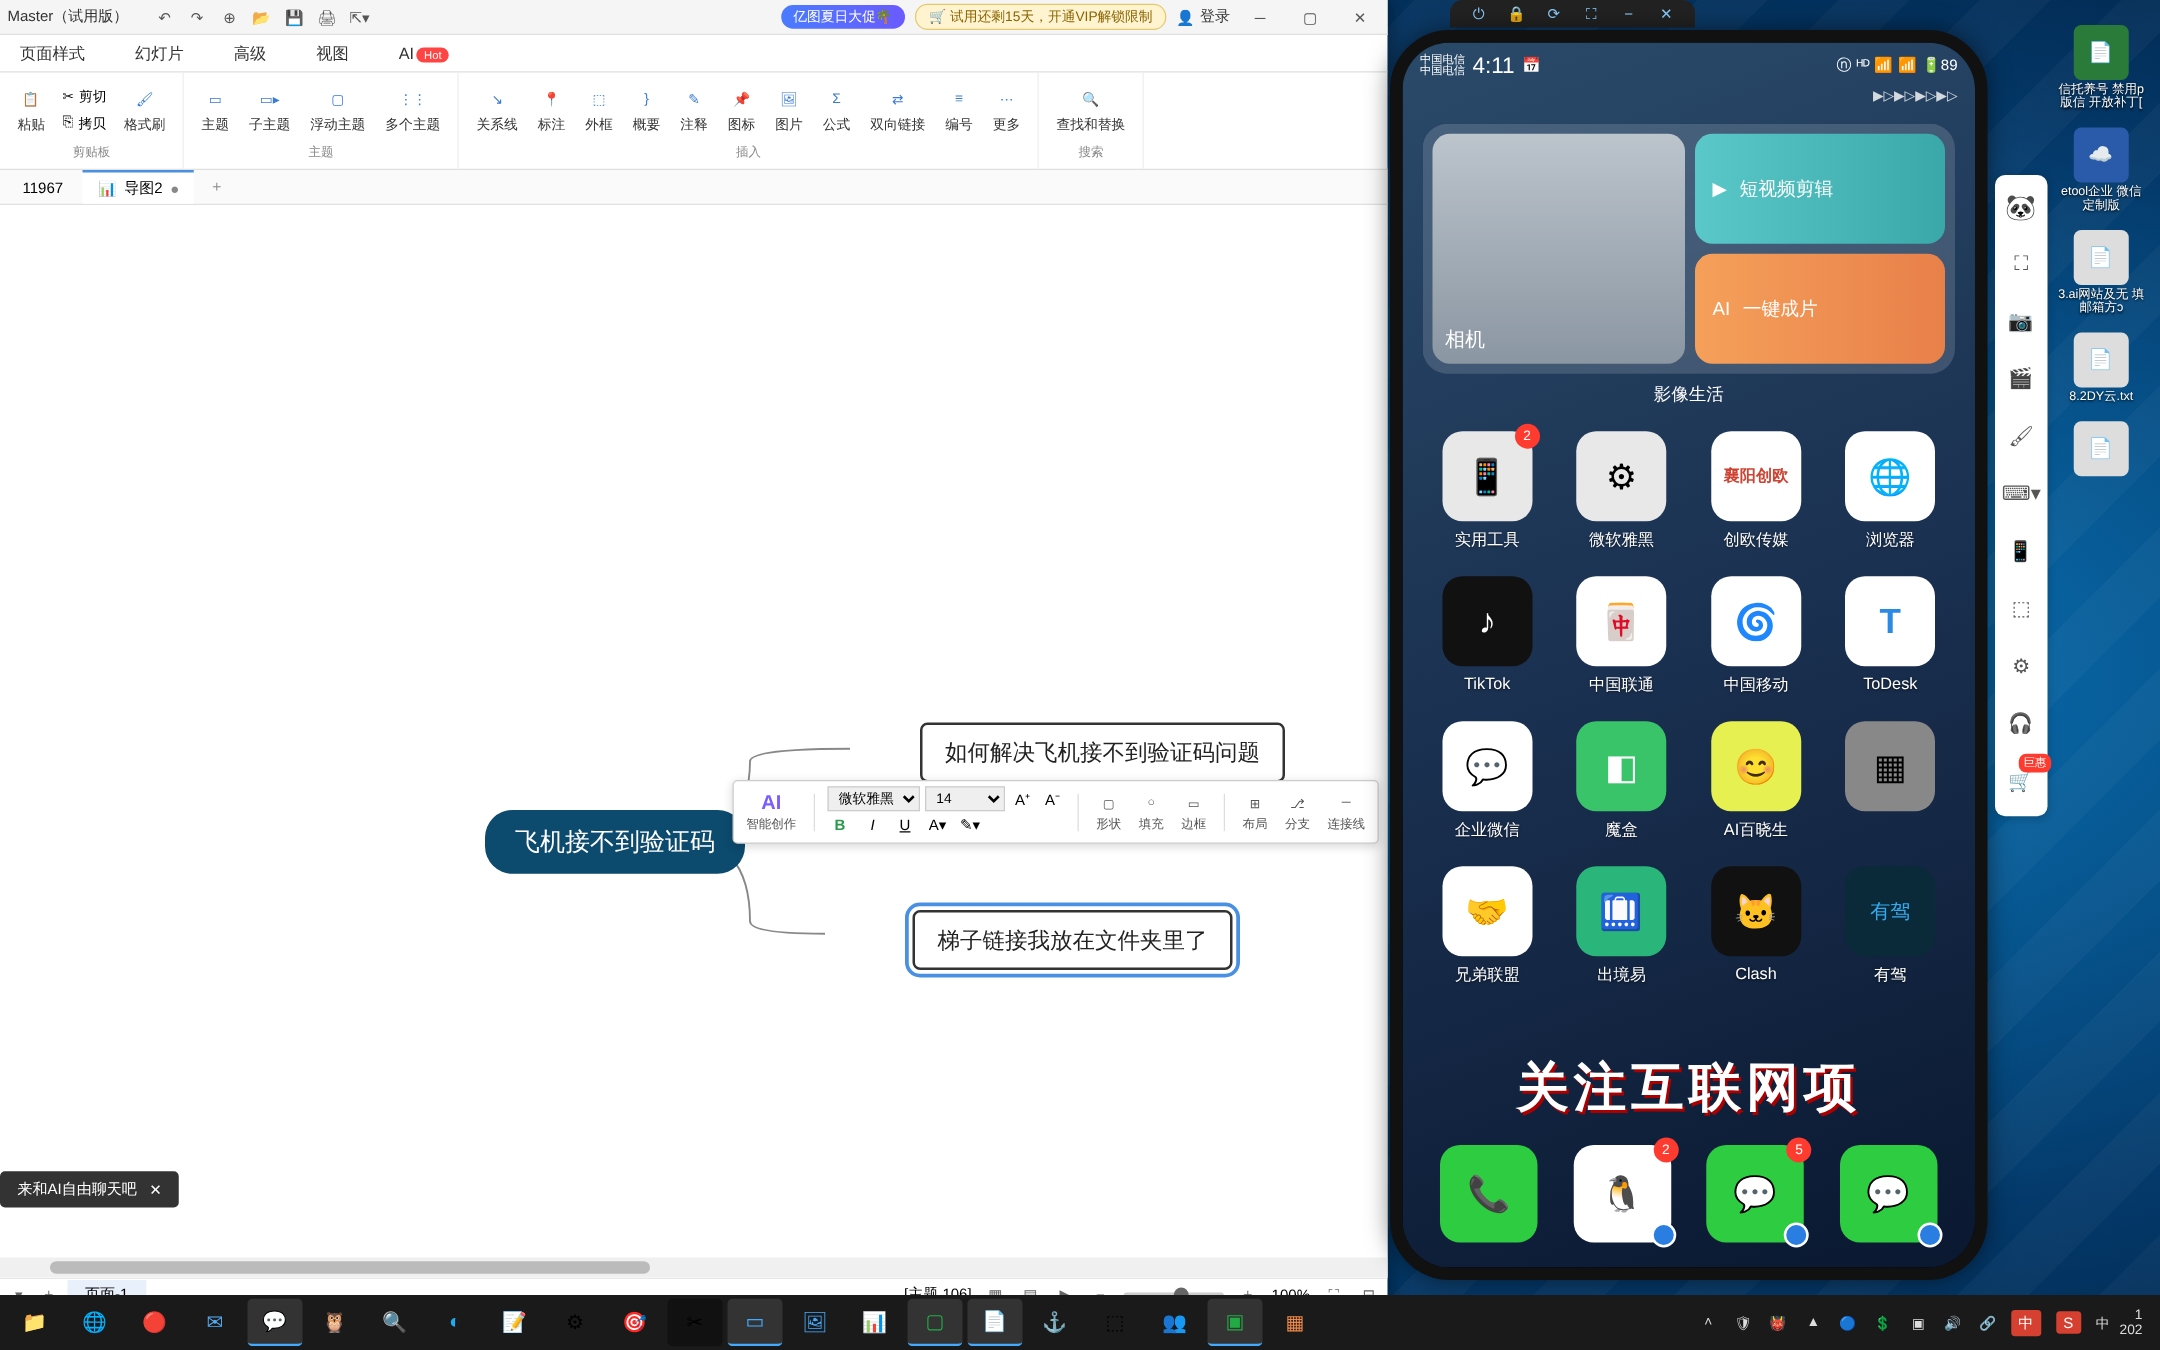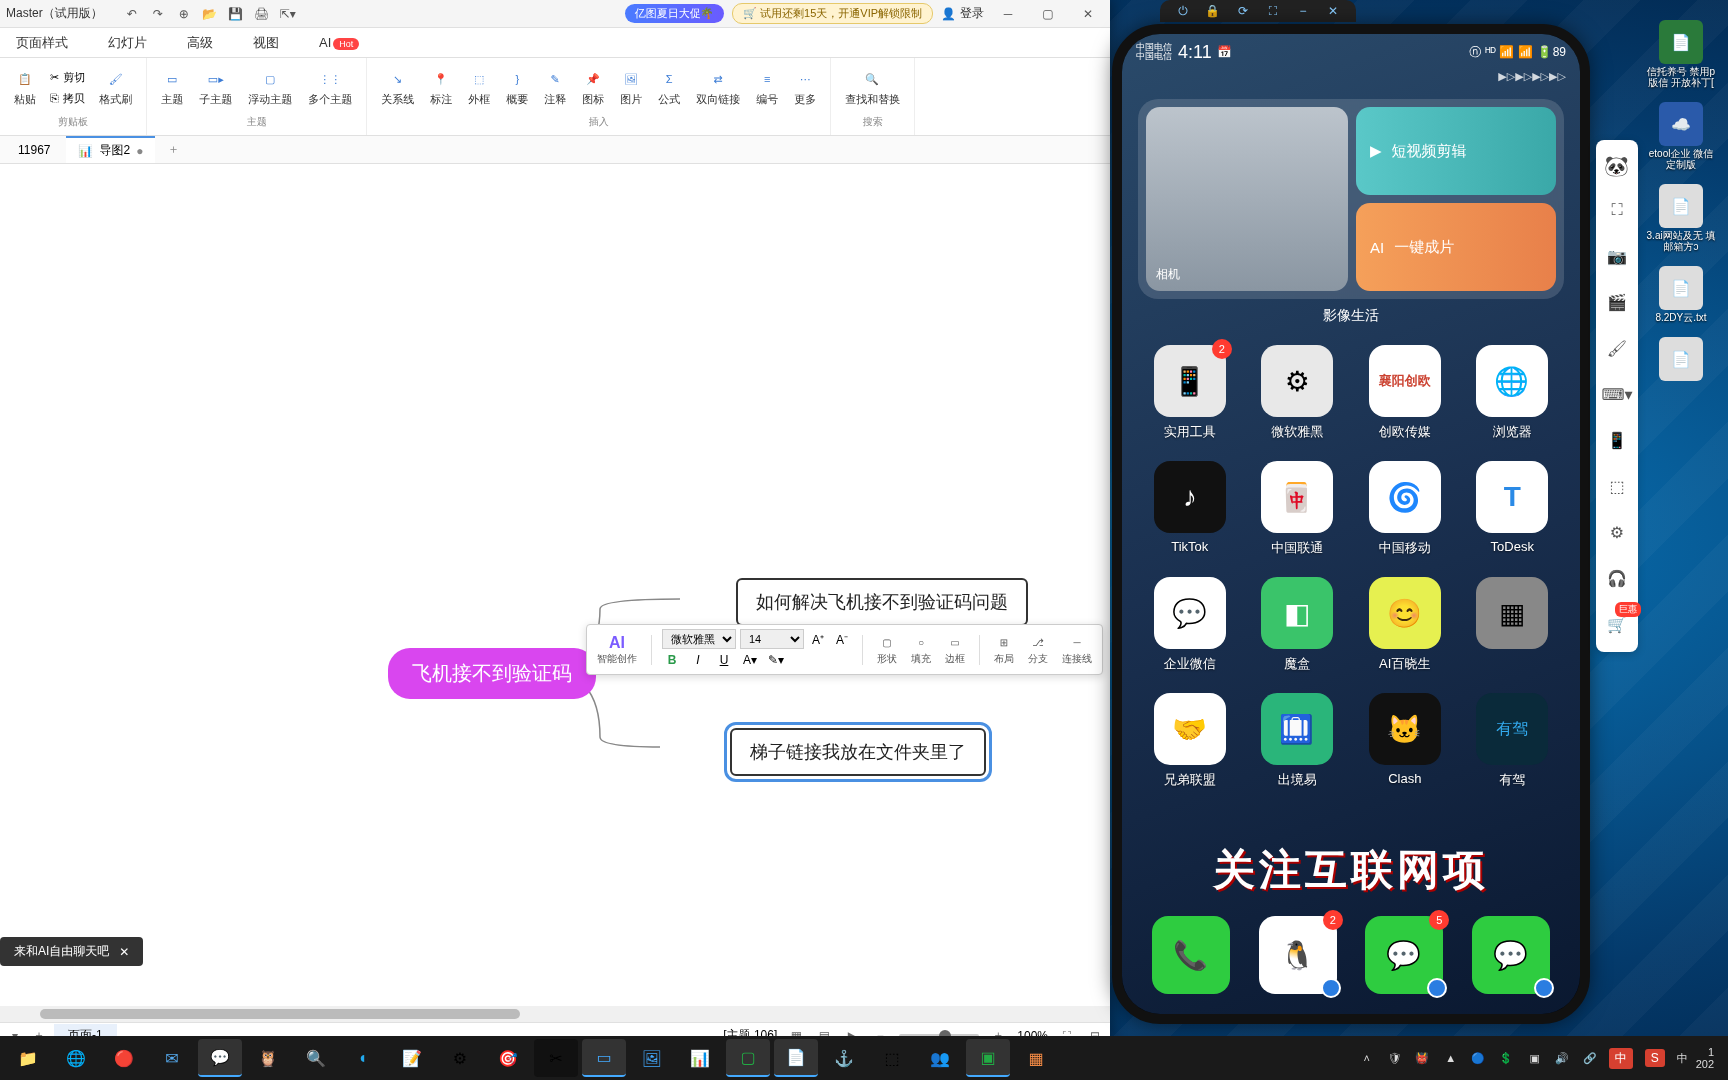--- a/index.html
+++ b/index.html
@@ -41,21 +41,21 @@
 
 .doc-tabs { height: 28px; display: flex; align-items: center; padding: 0 6px; gap: 4px; border-bottom: 1px solid #e0e0e0; background: #fafafa; font-size: 12px; }
 .doc-tab { padding: 4px 12px; display: flex; align-items: center; gap: 6px; cursor: pointer; }
 .doc-tab.active { background: #fff; border-top: 2px solid #4a90e2; }
 .close-dot { color: #888; }
 .add-tab { padding: 4px 8px; color: #888; cursor: pointer; }
 
 
 .canvas { flex: 1; background: #fff; position: relative; overflow: hidden; }
 .mind-node { position: absolute; border-radius: 22px; padding: 12px 24px; font-size: 20px; font-weight: 500; }
-.mind-root { background: #d946ef; color: #fff; }
+.mind-root { background: #0c4a6e; color: #fff; }
 .mind-child { background: #fff; border: 2px solid #333; color: #222; border-radius: 6px; padding: 10px 18px; font-size: 18px; }
 .mind-child.selected { outline: 3px solid #4a90e2; outline-offset: 3px; }
 
 
 .float-tb { position: absolute; background: #fff; border: 1px solid #ccc; border-radius: 4px; box-shadow: 0 2px 8px rgba(0,0,0,0.15); display: flex; align-items: center; padding: 4px 6px; gap: 6px; }
 .float-tb .sep { width: 1px; height: 30px; background: #ddd; margin: 0 4px; }
 .ft-btn { display: flex; flex-direction: column; align-items: center; font-size: 10px; color: #555; padding: 2px 4px; cursor: pointer; }
 .ft-icon { width: 20px; height: 18px; display: flex; align-items: center; justify-content: center; }
 .ai-icon { color: #7b5cff; font-weight: 700; font-size: 16px; }
 .font-sel { border: 1px solid #ccc; font-size: 11px; padding: 2px 4px; }
@@ -79,21 +79,21 @@
 
 .phone-frame { position: absolute; left: 1112px; top: 24px; width: 478px; height: 1000px; border-radius: 48px; border: 10px solid #111; background: #000; box-shadow: 0 0 20px rgba(0,0,0,0.5); overflow: hidden; }
 .phone-top-btn { width: 18px; height: 18px; color: #8cf; display: flex; align-items: center; justify-content: center; font-size: 12px; }
 .phone-screen { position: absolute; inset: 0; background: linear-gradient(160deg,#2a4a6a 0%, #1a3050 50%, #0a1830 100%); }
 .phone-status { height: 36px; display: flex; align-items: center; padding: 0 14px; color: #fff; font-size: 12px; gap: 6px; }
 .phone-status-right { margin-left: auto; display: flex; gap: 4px; align-items: center; }
 .phone-triangles { display: flex; gap: 4px; padding: 0 14px 8px; color: rgba(255,255,255,0.8); font-size: 11px; justify-content: flex-end; }
 
 .phone-widget { margin: 8px 16px; height: 200px; border-radius: 20px; background: rgba(255,255,255,0.15); display: flex; gap: 8px; padding: 8px; backdrop-filter: blur(6px); }
 .widget-left { flex: 1; border-radius: 14px; background: linear-gradient(#bcc4cc,#8a96a2); position: relative; }
-.widget-left-label { position: absolute; bottom: 8px; left: 10px; color: #fff; font-size: 12px; }
+.widget-left-label { position: absolute; bottom: 8px; left: 10px; color: #fff; font-size: 16px; }
 .widget-right { width: 200px; display: flex; flex-direction: column; gap: 8px; }
 .widget-btn { flex: 1; border-radius: 14px; display: flex; align-items: center; gap: 10px; padding: 0 14px; color: #fff; font-size: 15px; }
 .widget-btn.teal { background: linear-gradient(90deg,#5ac8c8,#3aa8a8); }
 .widget-btn.orange { background: linear-gradient(90deg,#f5a05a,#e8804a); }
 .widget-caption { text-align: center; color: #fff; font-size: 14px; margin-top: 4px; }
 
 .app-grid { margin: 20px 20px 0; display: grid; grid-template-columns: repeat(4,1fr); gap: 20px 12px; }
 .app-item { display: flex; flex-direction: column; align-items: center; gap: 6px; }
 .app-icon { width: 72px; height: 72px; border-radius: 16px; display: flex; align-items: center; justify-content: center; font-size: 28px; position: relative; }
 .app-label { color: #fff; font-size: 13px; text-shadow: 0 1px 2px rgba(0,0,0,0.6); }

